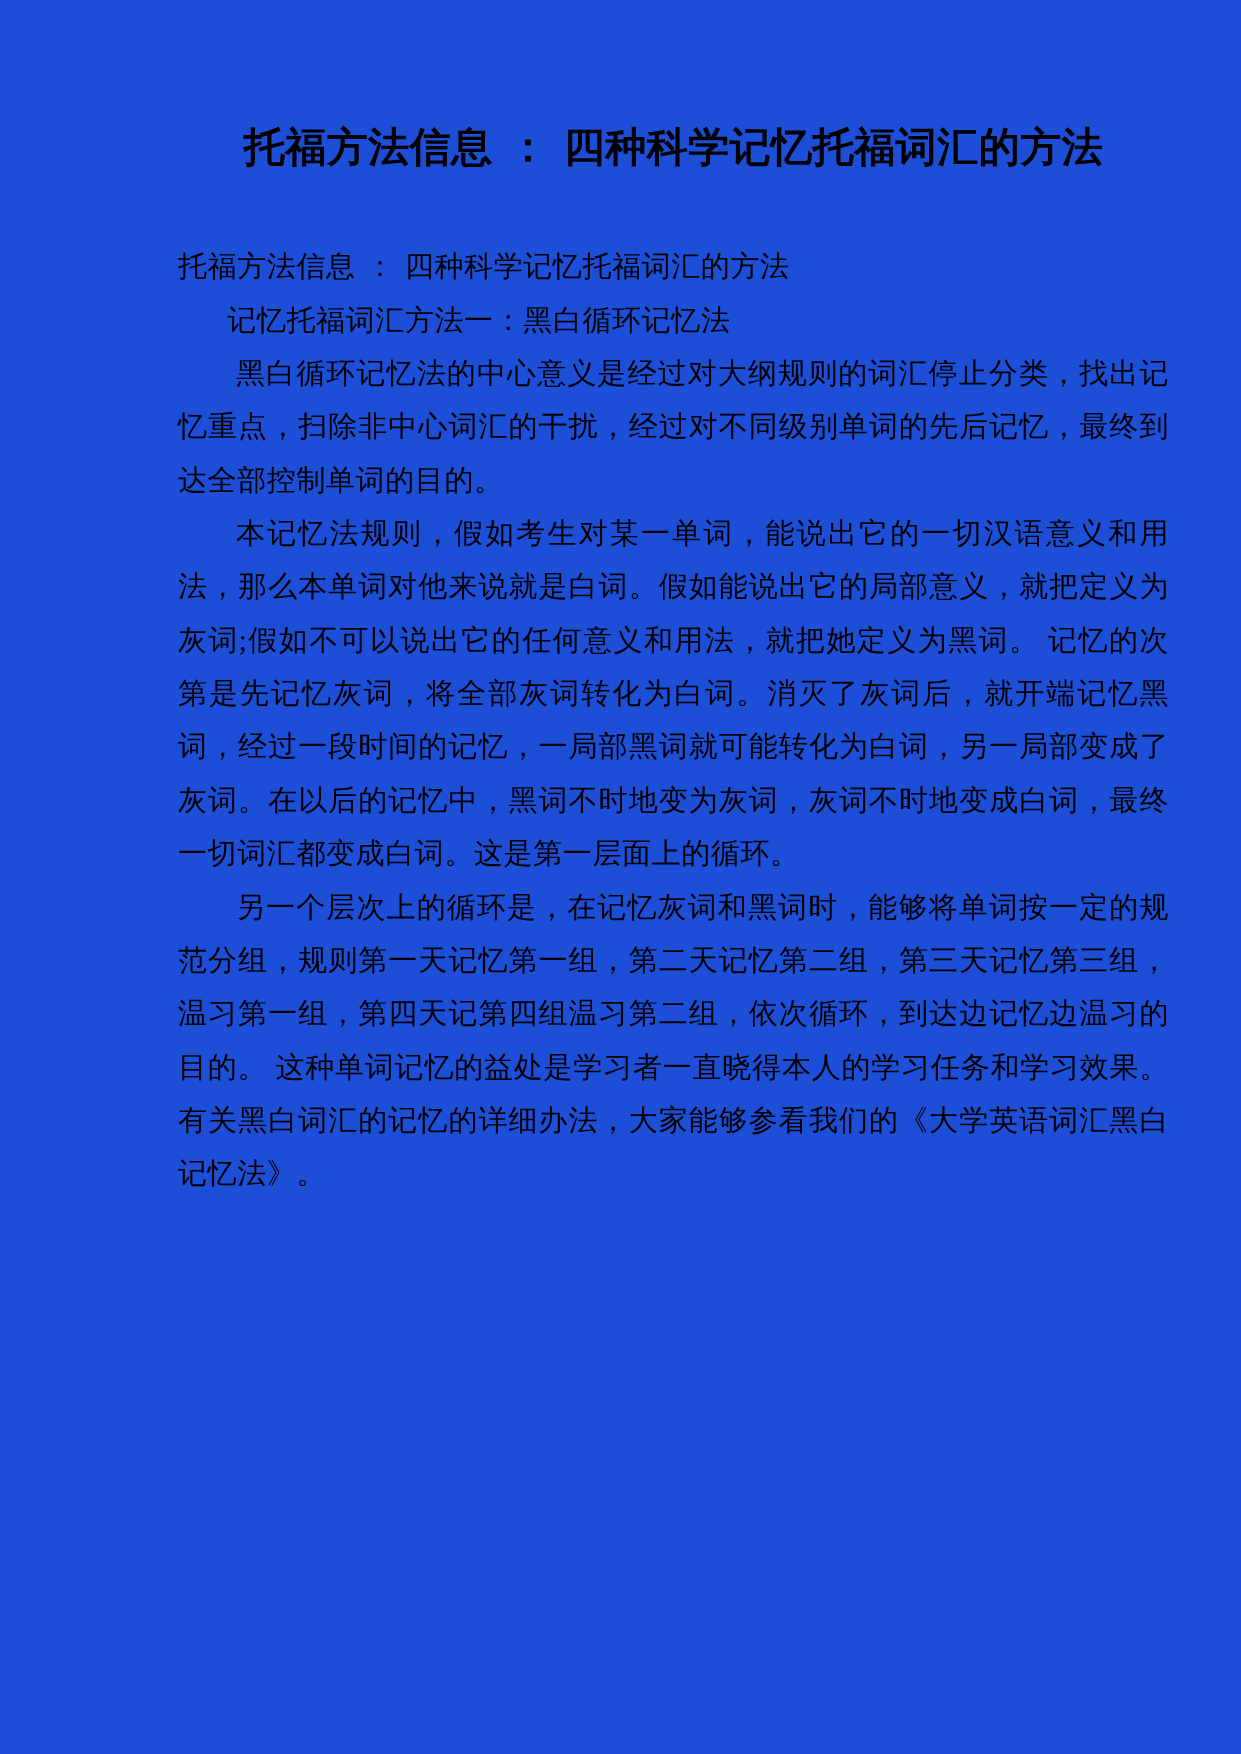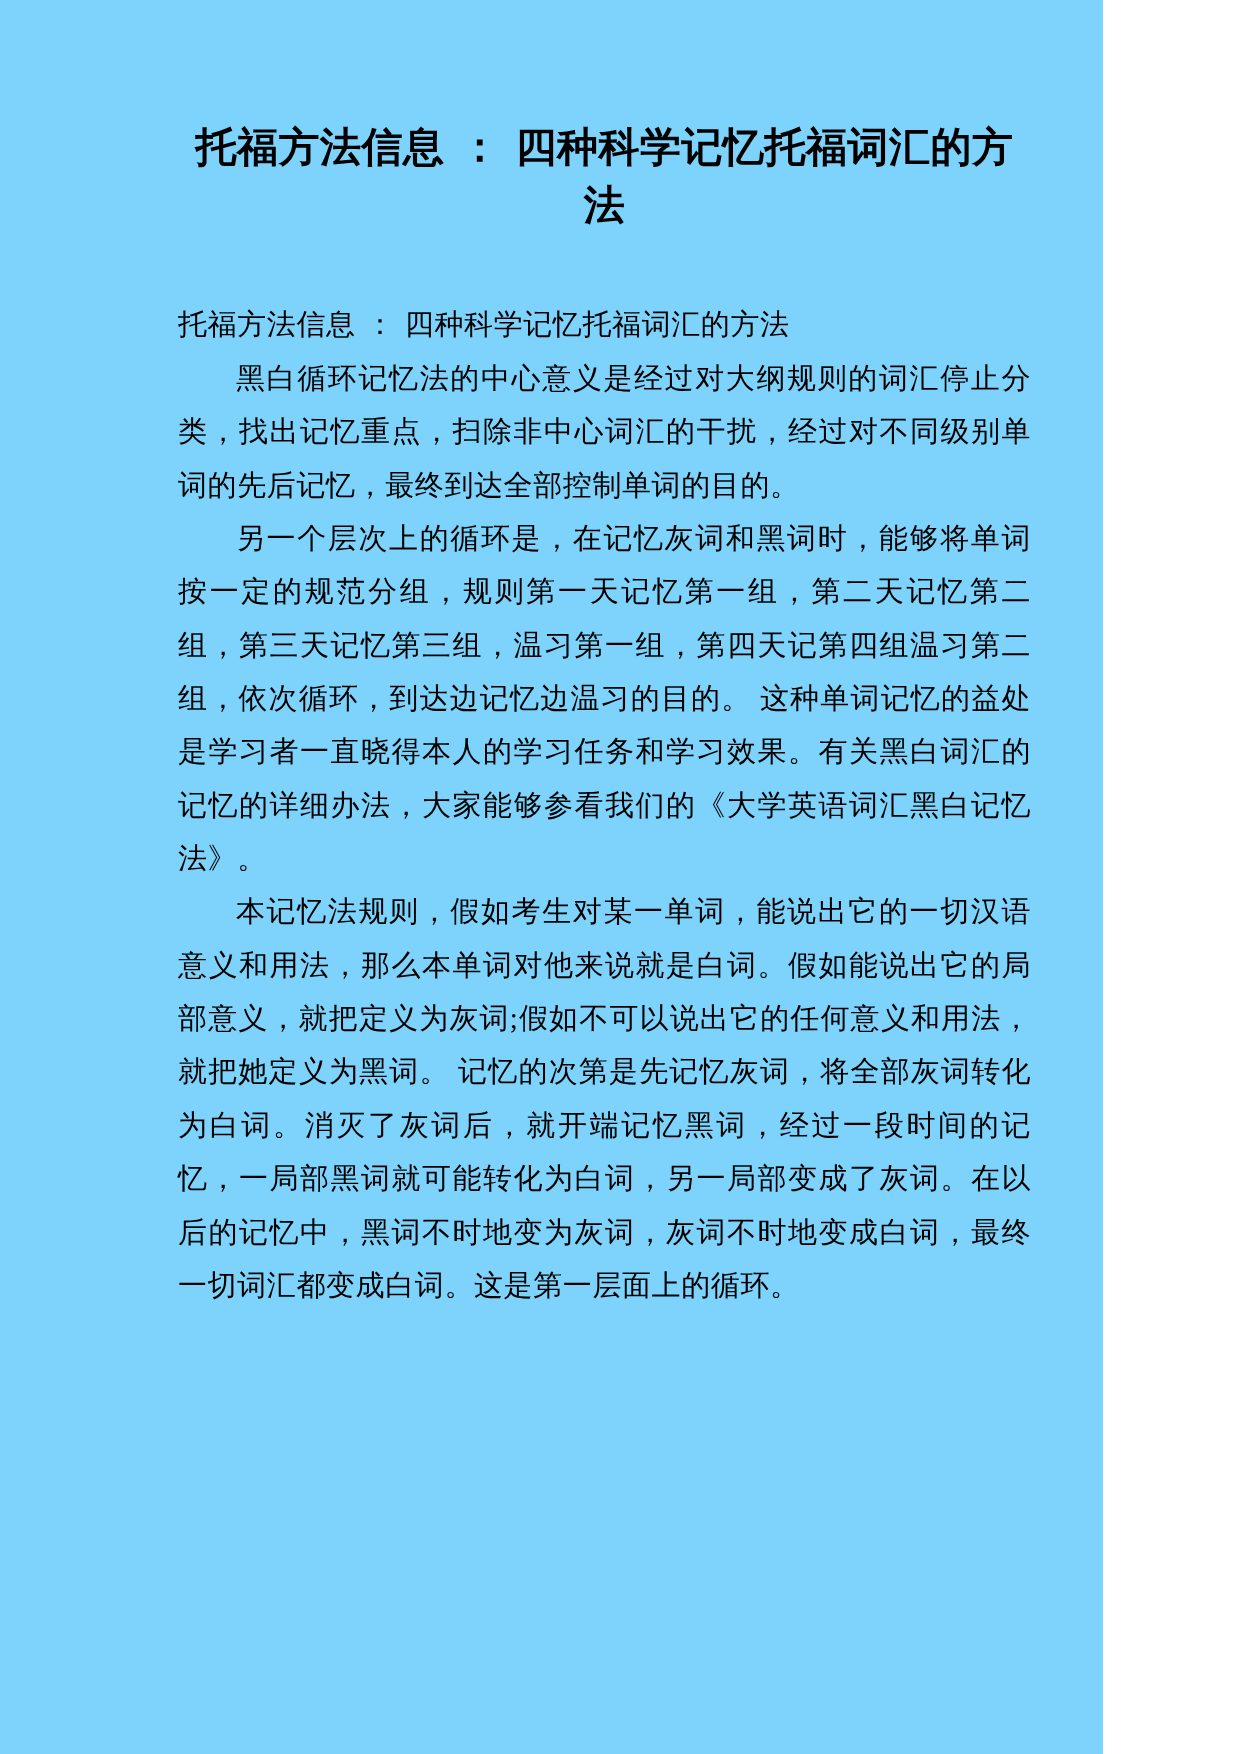--- a/index.html
+++ b/index.html
@@ -8,25 +8,25 @@
     background: #ffffff;
   }
   body {
     width: 1241px;
     min-height: 1754px;
     font-family: "DejaVu Serif", "Liberation Serif", serif;
     color: #000000;
     -webkit-font-smoothing: antialiased;
   }
   .page {
-    width: 1103px;
+    width: 1241px;
     min-height: 1754px;
     box-sizing: border-box;
     padding: 118px 72px 90px 178px;
-    background: #7dd3fc;
+    background: #1d4ed8;
   }
   .doc-title {
     font-size: 41px;
     font-weight: bold;
     line-height: 1.42;
     text-align: center;
     margin: 0 0 64px 0;
     letter-spacing: 0.5px;
   }
   .body-text {
@@ -43,17 +43,18 @@
   .para + .para { margin-top: 0px; }
 </style>
 </head>
 <body>
 
 <div class="page">
   <h1 class="doc-title">托福方法信息 ： 四种科学记忆托福词汇的方法</h1>
 
   <div class="doc-body">
     <p class="body-text para p-indent-0">托福方法信息 ： 四种科学记忆托福词汇的方法</p>
+    <p class="body-text para p-indent-1">记忆托福词汇方法一：黑白循环记忆法</p>
     <p class="body-text para p-indent-2">黑白循环记忆法的中心意义是经过对大纲规则的词汇停止分类，找出记忆重点，扫除非中心词汇的干扰，经过对不同级别单词的先后记忆，最终到达全部控制单词的目的。</p>
+    <p class="body-text para p-indent-2">本记忆法规则，假如考生对某一单词，能说出它的一切汉语意义和用法，那么本单词对他来说就是白词。假如能说出它的局部意义，就把定义为灰词;假如不可以说出它的任何意义和用法，就把她定义为黑词。 记忆的次第是先记忆灰词，将全部灰词转化为白词。消灭了灰词后，就开端记忆黑词，经过一段时间的记忆，一局部黑词就可能转化为白词，另一局部变成了灰词。在以后的记忆中，黑词不时地变为灰词，灰词不时地变成白词，最终一切词汇都变成白词。这是第一层面上的循环。</p>
     <p class="body-text para p-indent-2">另一个层次上的循环是，在记忆灰词和黑词时，能够将单词按一定的规范分组，规则第一天记忆第一组，第二天记忆第二组，第三天记忆第三组，温习第一组，第四天记第四组温习第二组，依次循环，到达边记忆边温习的目的。 这种单词记忆的益处是学习者一直晓得本人的学习任务和学习效果。有关黑白词汇的记忆的详细办法，大家能够参看我们的《大学英语词汇黑白记忆法》。</p>
-    <p class="body-text para p-indent-2">本记忆法规则，假如考生对某一单词，能说出它的一切汉语意义和用法，那么本单词对他来说就是白词。假如能说出它的局部意义，就把定义为灰词;假如不可以说出它的任何意义和用法，就把她定义为黑词。 记忆的次第是先记忆灰词，将全部灰词转化为白词。消灭了灰词后，就开端记忆黑词，经过一段时间的记忆，一局部黑词就可能转化为白词，另一局部变成了灰词。在以后的记忆中，黑词不时地变为灰词，灰词不时地变成白词，最终一切词汇都变成白词。这是第一层面上的循环。</p>
   </div>
 </div>
 
 </body></html>

